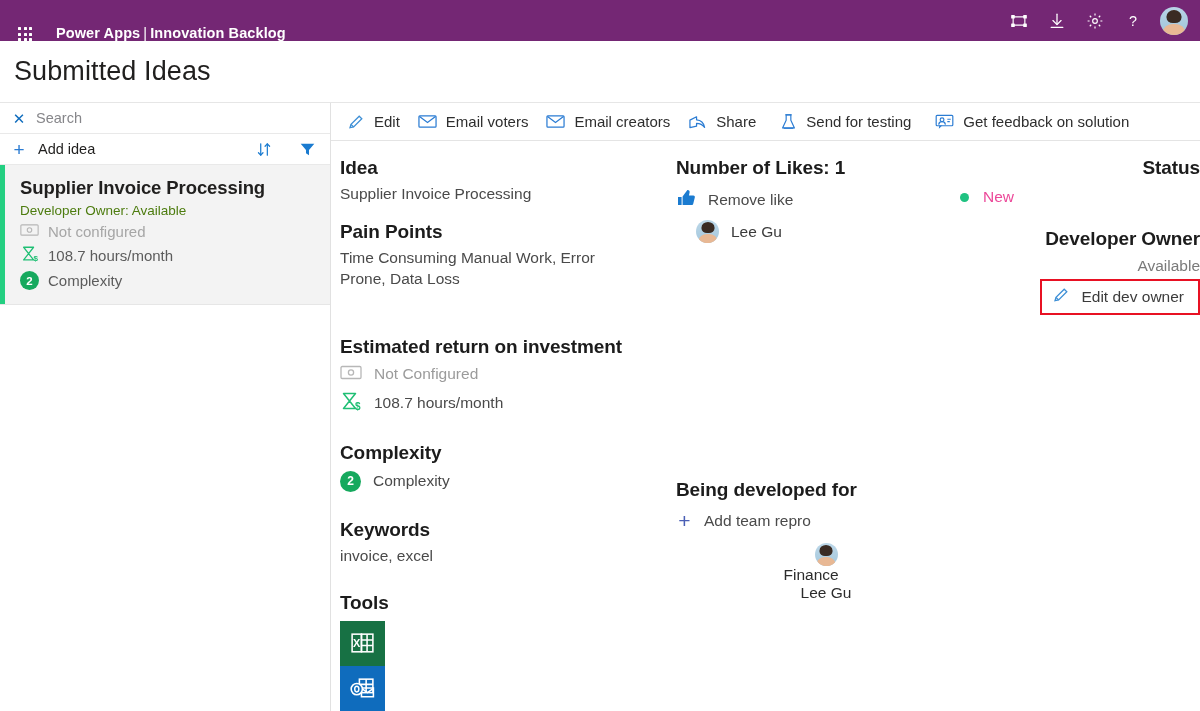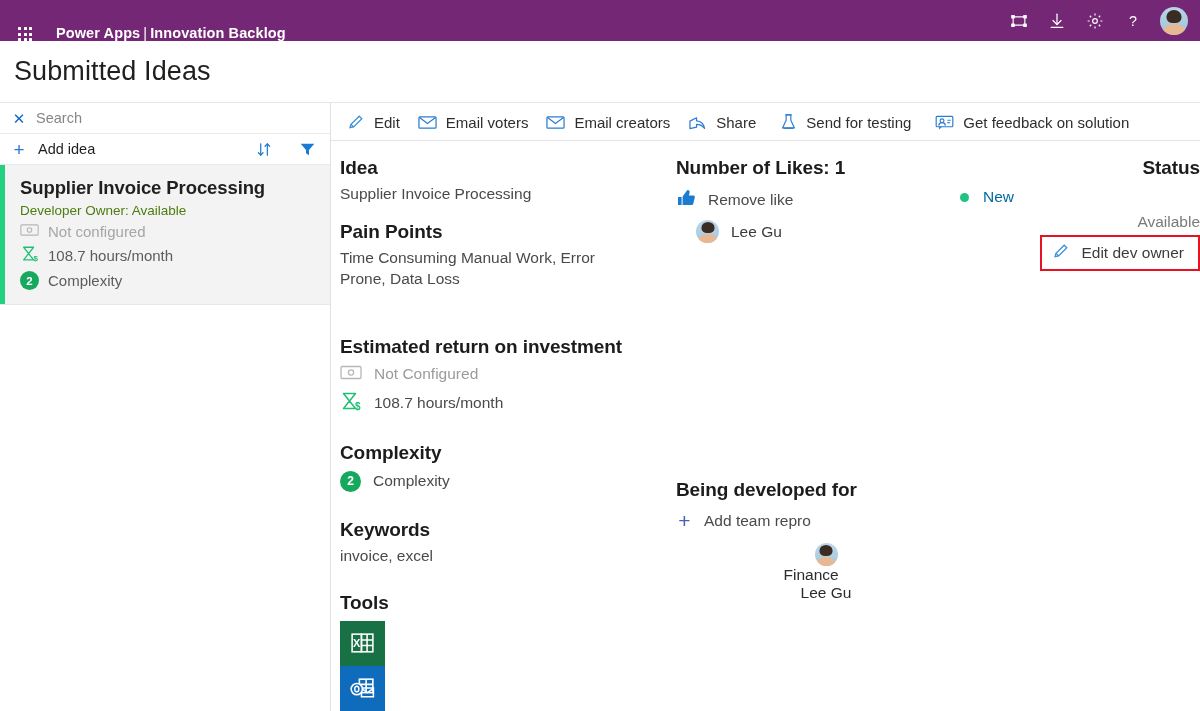--- a/index.html
+++ b/index.html
@@ -95,21 +95,21 @@
   .card-line.dim { color: #a6a6a6; }
   .card-line.normal { color: #5c5c5c; }
   .badge2 {
     width: 19px; height: 19px; border-radius: 50%; background: #16a95e;
     color: #fff; font-size: 11.5px; font-weight: bold;
     display: flex; align-items: center; justify-content: center; flex: 0 0 auto;
   }
 
   
   .cmdbar {
-    height: 38px; display: flex; 
+    height: 38px; display: flex; align-items: center;
     border-bottom: 1px solid #e4e4e4; padding-left: 12px; gap: 0;
   }
   .cmd-item {
     display: flex; align-items: center; gap: 9px;
     font-size: 15px; color: #2e2e2e; padding: 0 14px 0 4px; cursor: pointer;
     white-space: nowrap; height: 38px;
   }
   .cmd-item svg { flex: 0 0 auto; display: block; }
 
   
@@ -156,21 +156,21 @@
   }
   .mini-avatar::after {
     content: ""; position: absolute; left: 50%; top: 60%;
     width: 19px; height: 15px; transform: translateX(-50%);
     background: #e8b894; border-radius: 46% 46% 0 0;
   }
   .team-row { display: flex; align-items: center; margin-top: 12px; font-size: 15.5px; color: #2c2c2c; }
   .team-name { margin-left: 12px; width: 97px; }
 
   .status-dot { width: 9px; height: 9px; border-radius: 50%; background: #1fc281; flex: 0 0 auto; margin-left: 4px; }
-  .status-line { display: flex; align-items: center; gap: 14px; margin-top: 9px; font-size: 15.5px; color: #0369a1; }
+  .status-line { display: flex; align-items: center; gap: 14px; margin-top: 9px; font-size: 15.5px; color: #ec4899; }
   .avail-txt { font-size: 15.5px; color: #7a7a7a; margin-top: 7px; }
 
   .highlight-box {
     border: 2.5px solid #e81123; display: inline-flex; align-items: center; gap: 11px;
     padding: 5px 14px 5px 10px; margin-top: 4px; cursor: pointer;
     font-size: 15.5px; color: #3b3b3b; font-weight: normal;
   }
 </style>
 </head>
 <body>
@@ -467,20 +467,21 @@
         </div>
       </div>
 
       <div class="col-c">
         <h3 class="sec">Status</h3>
         <div class="status-line">
           <span class="status-dot"></span>
           <span>New</span>
         </div>
 
+        <h3 class="sec" style="margin-top:22px;">Developer Owner</h3>
         <div class="avail-txt">Available</div>
         <div class="highlight-box">
           <span>
             <svg width="18" height="18" viewBox="0 0 18 18">
                 <g stroke="#3d8fd6" stroke-width="1.3" fill="none">
                   <path d="M3 14.6 4 11.4 12.2 3.2l2.6 2.6L6.6 14z"></path>
                   <path d="M4 11.4l2.6 2.6"></path>
                 </g>
               </svg>
           </span>

